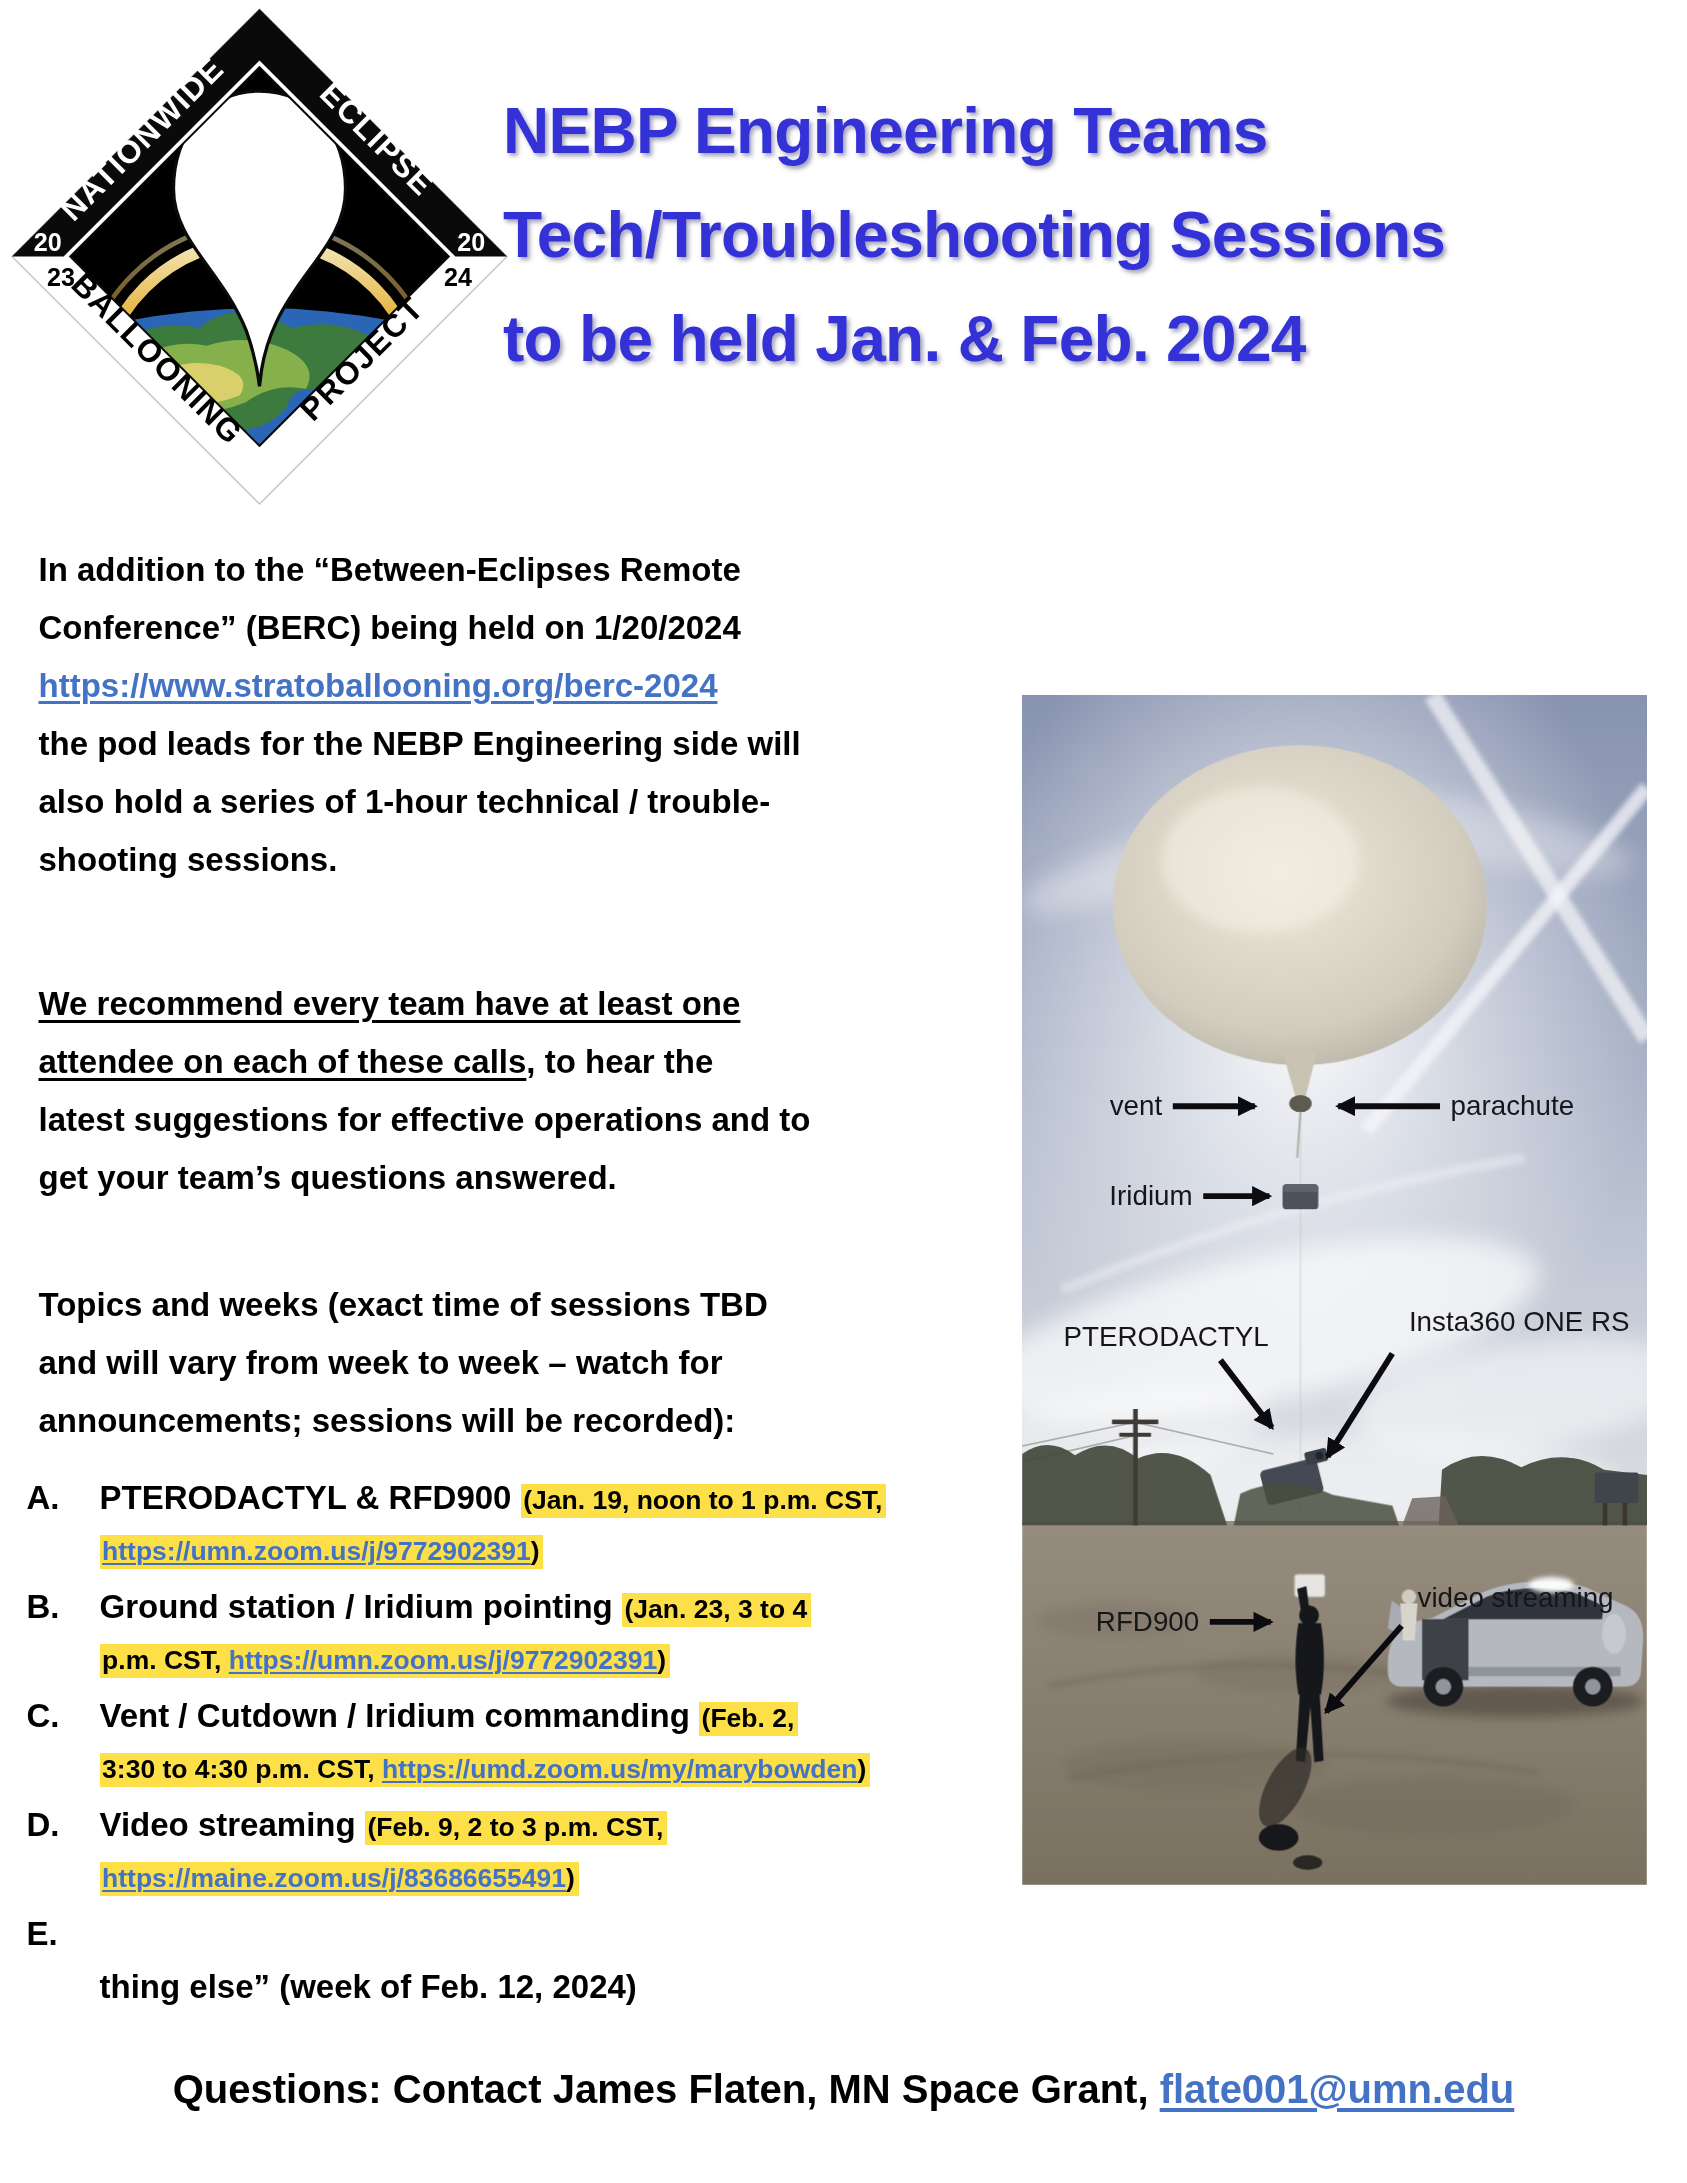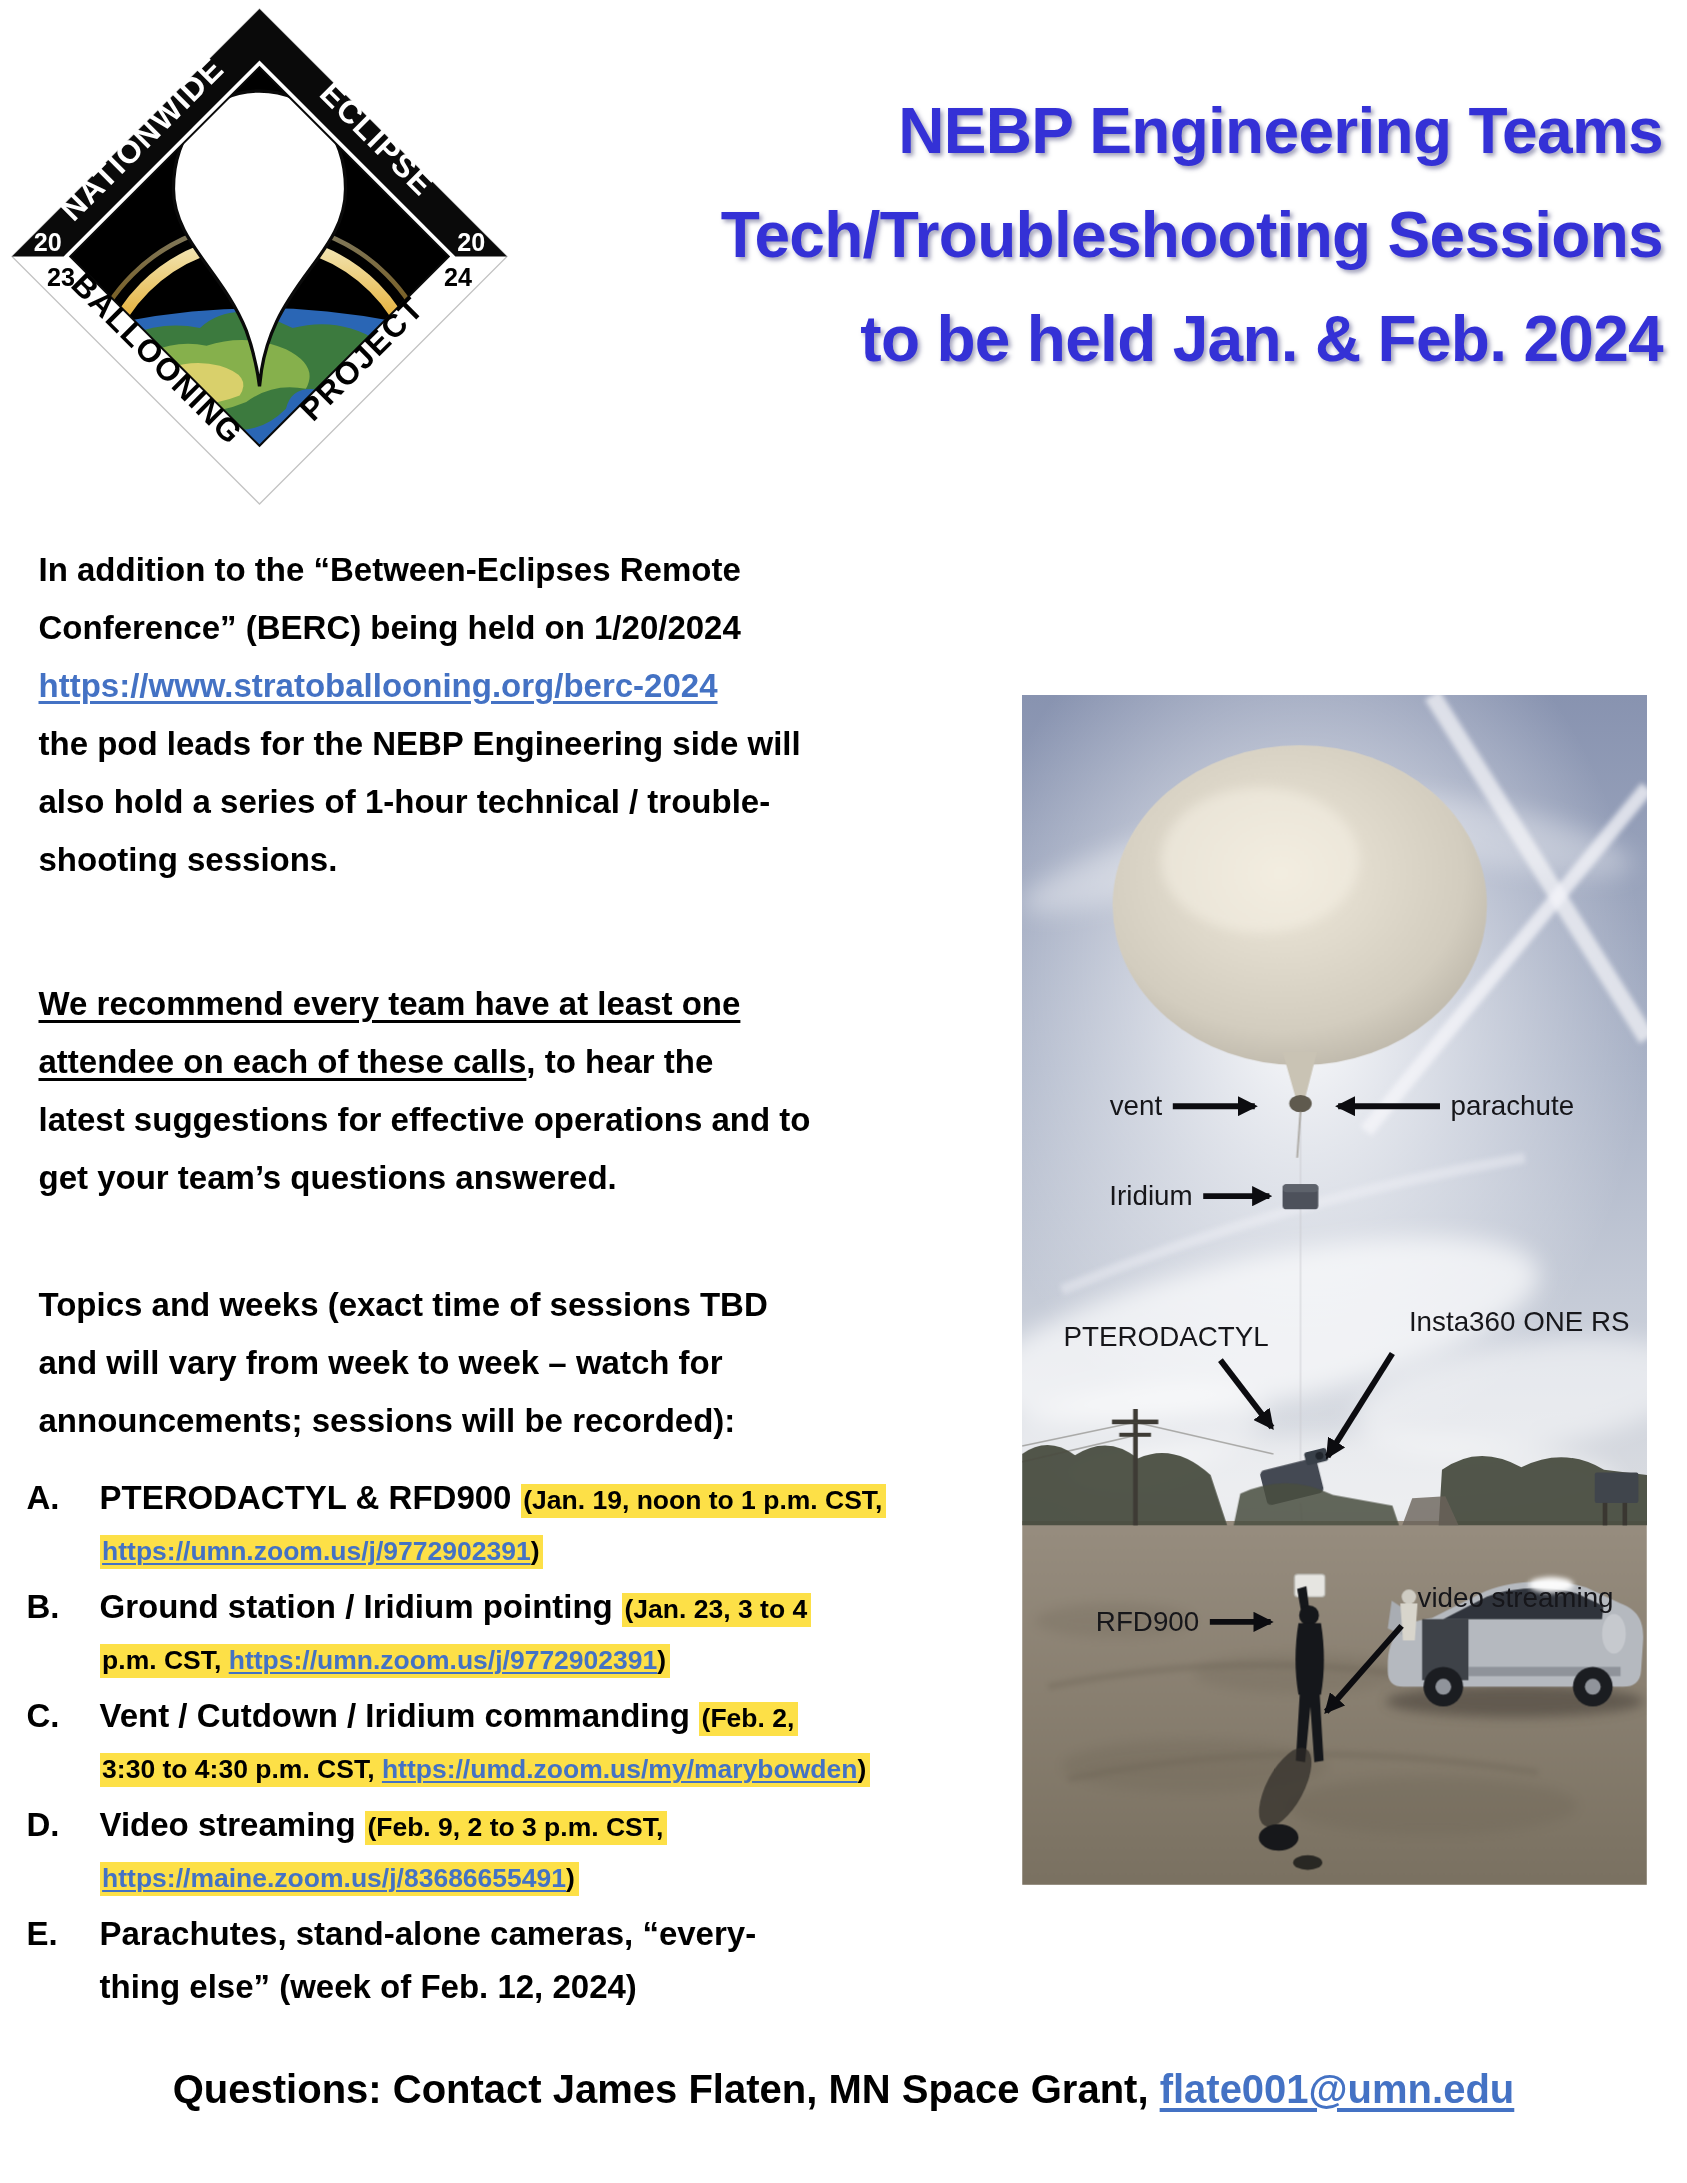--- a/index.html
+++ b/index.html
@@ -1,19 +1,19 @@
 <!DOCTYPE html>
 <html style="font-size:10.6px"><head>
 <meta charset="utf-8">
 <style>
   html,body{margin:0;padding:0;background:#888;}
   .page{position:relative;width:1687px;height:2183px;background:#ffffff;overflow:hidden;
         font-family:"Liberation Sans",sans-serif;color:#000;}
   
-  .title{position:absolute;left:492px;top:79px;width:1171px;text-align:right;
+  .title{position:absolute;left:503px;top:79px;width:1171px;text-align:left;
          font-size:64px;font-weight:bold;line-height:104px;letter-spacing:-0.7px;
          text-shadow:2.6px 3.3px 4.6px rgba(70,70,120,.5);}
   
   .logo{position:absolute;left:8px;top:5.3px;width:503px;height:503px;}
   
   .col{position:absolute;left:26.5px;top:529px;width:999px;font-weight:bold;}
   .body{margin:12px;font-size:33px;line-height:58px;}
   .rec{margin-top:86px;}
   .topics{margin-top:69px;}
   .ul{text-decoration:underline;text-decoration-thickness:.08em;text-underline-offset:.16em;}
@@ -134,21 +134,21 @@
       </div>
 
       <div class="item">
         <span class="letter">D.</span>
         <div class="main"><span>Video streaming</span> <span class="hl small">(Feb. 9, 2 to 3 p.m. CST,</span></div>
         <div class="sub"><span class="hl"><a class="link">https://maine.zoom.us/j/83686655491</a><span>)</span></span></div>
       </div>
 
       <div class="item">
         <span class="letter">E.</span>
-        <div class="main"><span>Parachutes, stand-alone cameras, “every-</span><br><span>thing else” (week of Feb. 12, 2024)</span></div>
+        <div class="main"><br><span>thing else” (week of Feb. 12, 2024)</span></div>
       </div>
 
     </div>
   </div>
 
   <div class="photo">
     <svg viewBox="0 0 945 1800" width="625" height="1190" preserveAspectRatio="none">
       <defs>
         <linearGradient id="sky" x1="0" y1="0" x2="0" y2="1">
           <stop offset="0" stop-color="#8893b0"></stop>

